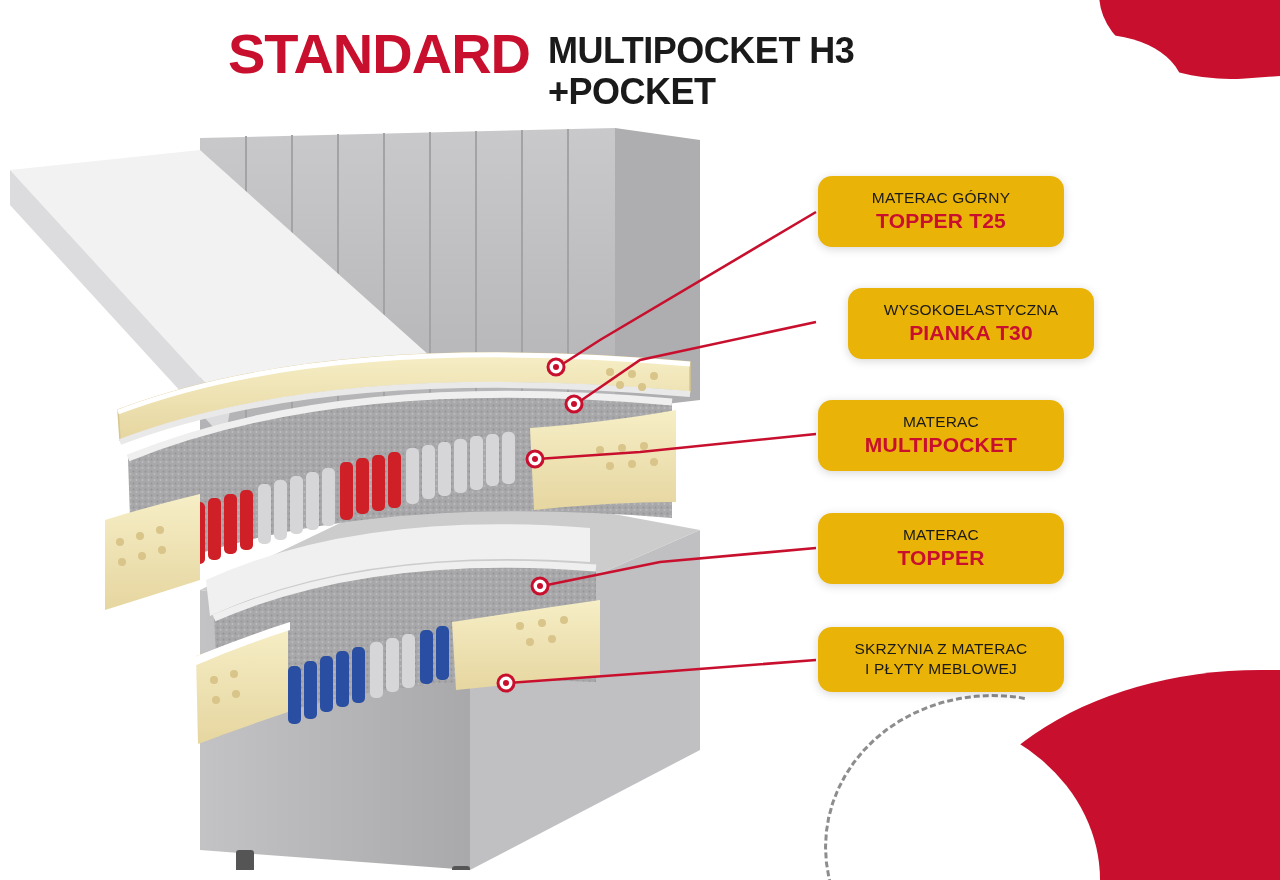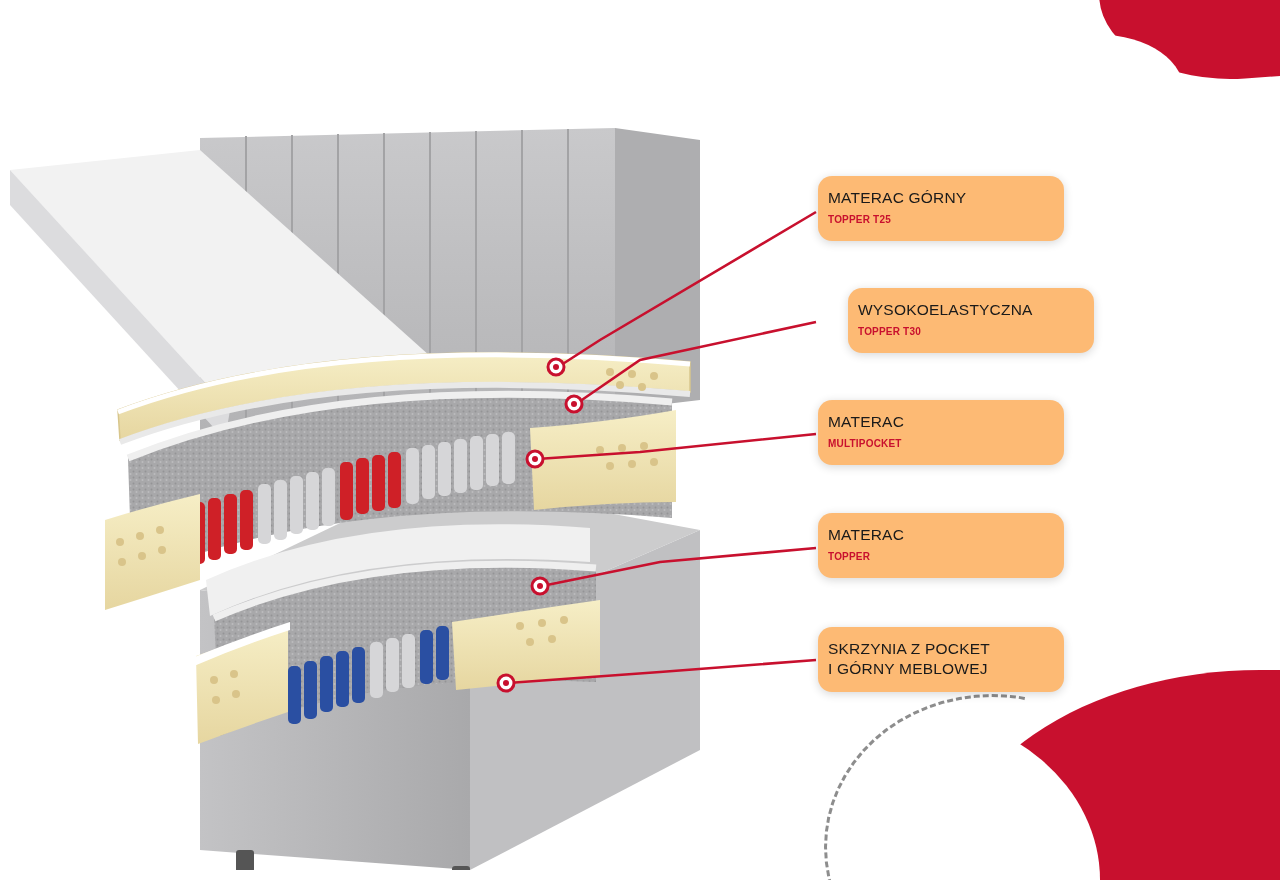--- a/index.html
+++ b/index.html
@@ -101,35 +101,35 @@
     position: absolute;
     left: 0;
     top: 110px;
     width: 830px;
     height: 760px;
   }
 
   
   .callout {
     position: absolute;
-    background: #fdba74;
+    background: #eab308;
     border-radius: 14px;
     box-shadow: 0 2px 10px rgba(0,0,0,0.16);
     padding: 12px 10px;
     width: 226px;
-    text-align: left;
+    text-align: center;
     line-height: 1.28;
   }
   .callout .l1 {
     font-size: 15.5px;
     color: #1a1a1a;
     letter-spacing: 0.2px;
   }
   .callout .l2 {
-    font-size: 10px;
+    font-size: 21px;
     color: #c8102e;
     font-weight: bold;
     letter-spacing: 0.2px;
   }
 
   #callout-0 { left: 818px; top: 176px; }
   #callout-1 { left: 848px; top: 288px; }
   #callout-2 { left: 818px; top: 400px; }
   #callout-3 { left: 818px; top: 513px; }
   #callout-4 { left: 818px; top: 627px; }
@@ -143,20 +143,27 @@
 </style>
 </head>
 <body>
 
 <div id="stage">
 
   <div class="corner-swoosh-tr"></div>
   <div class="corner-swoosh-br"></div>
   <div class="dashed-arc"></div>
 
+  <div class="title-wrap">
+    <div class="title-main">STANDARD</div>
+    <div class="title-sub">
+      <span>MULTIPOCKET H3</span><br>
+      <span>+POCKET</span>
+    </div>
+  </div>
 
   <svg class="illustration" viewBox="0 0 830 760">
     <defs>
       <linearGradient id="fabricV" x1="0" y1="0" x2="0" y2="1">
         <stop offset="0%" stop-color="#c9c9cb"></stop>
         <stop offset="100%" stop-color="#b0b0b2"></stop>
       </linearGradient>
       <linearGradient id="fabricSide" x1="0" y1="0" x2="1" y2="0">
         <stop offset="0%" stop-color="#c3c3c5"></stop>
         <stop offset="100%" stop-color="#a9a9ab"></stop>
@@ -341,31 +348,31 @@
     </g>
   </svg>
 
   <div class="callout" id="callout-0">
     <span class="l1">MATERAC GÓRNY</span><br>
     <span class="l2">TOPPER T25</span>
   </div>
 
   <div class="callout" id="callout-1">
     <span class="l1">WYSOKOELASTYCZNA</span><br>
-    <span class="l2">TOPPER T30</span>
+    <span class="l2">PIANKA T30</span>
   </div>
 
   <div class="callout" id="callout-2">
     <span class="l1">MATERAC</span><br>
     <span class="l2">MULTIPOCKET</span>
   </div>
 
   <div class="callout" id="callout-3">
     <span class="l1">MATERAC</span><br>
     <span class="l2">TOPPER</span>
   </div>
 
   <div class="callout" id="callout-4">
-    <span class="l1">SKRZYNIA Z POCKET</span><br>
-    <span class="l1">I GÓRNY MEBLOWEJ</span>
+    <span class="l1">SKRZYNIA Z MATERAC</span><br>
+    <span class="l1">I PŁYTY MEBLOWEJ</span>
   </div>
 
 </div>
 
 </body></html>

